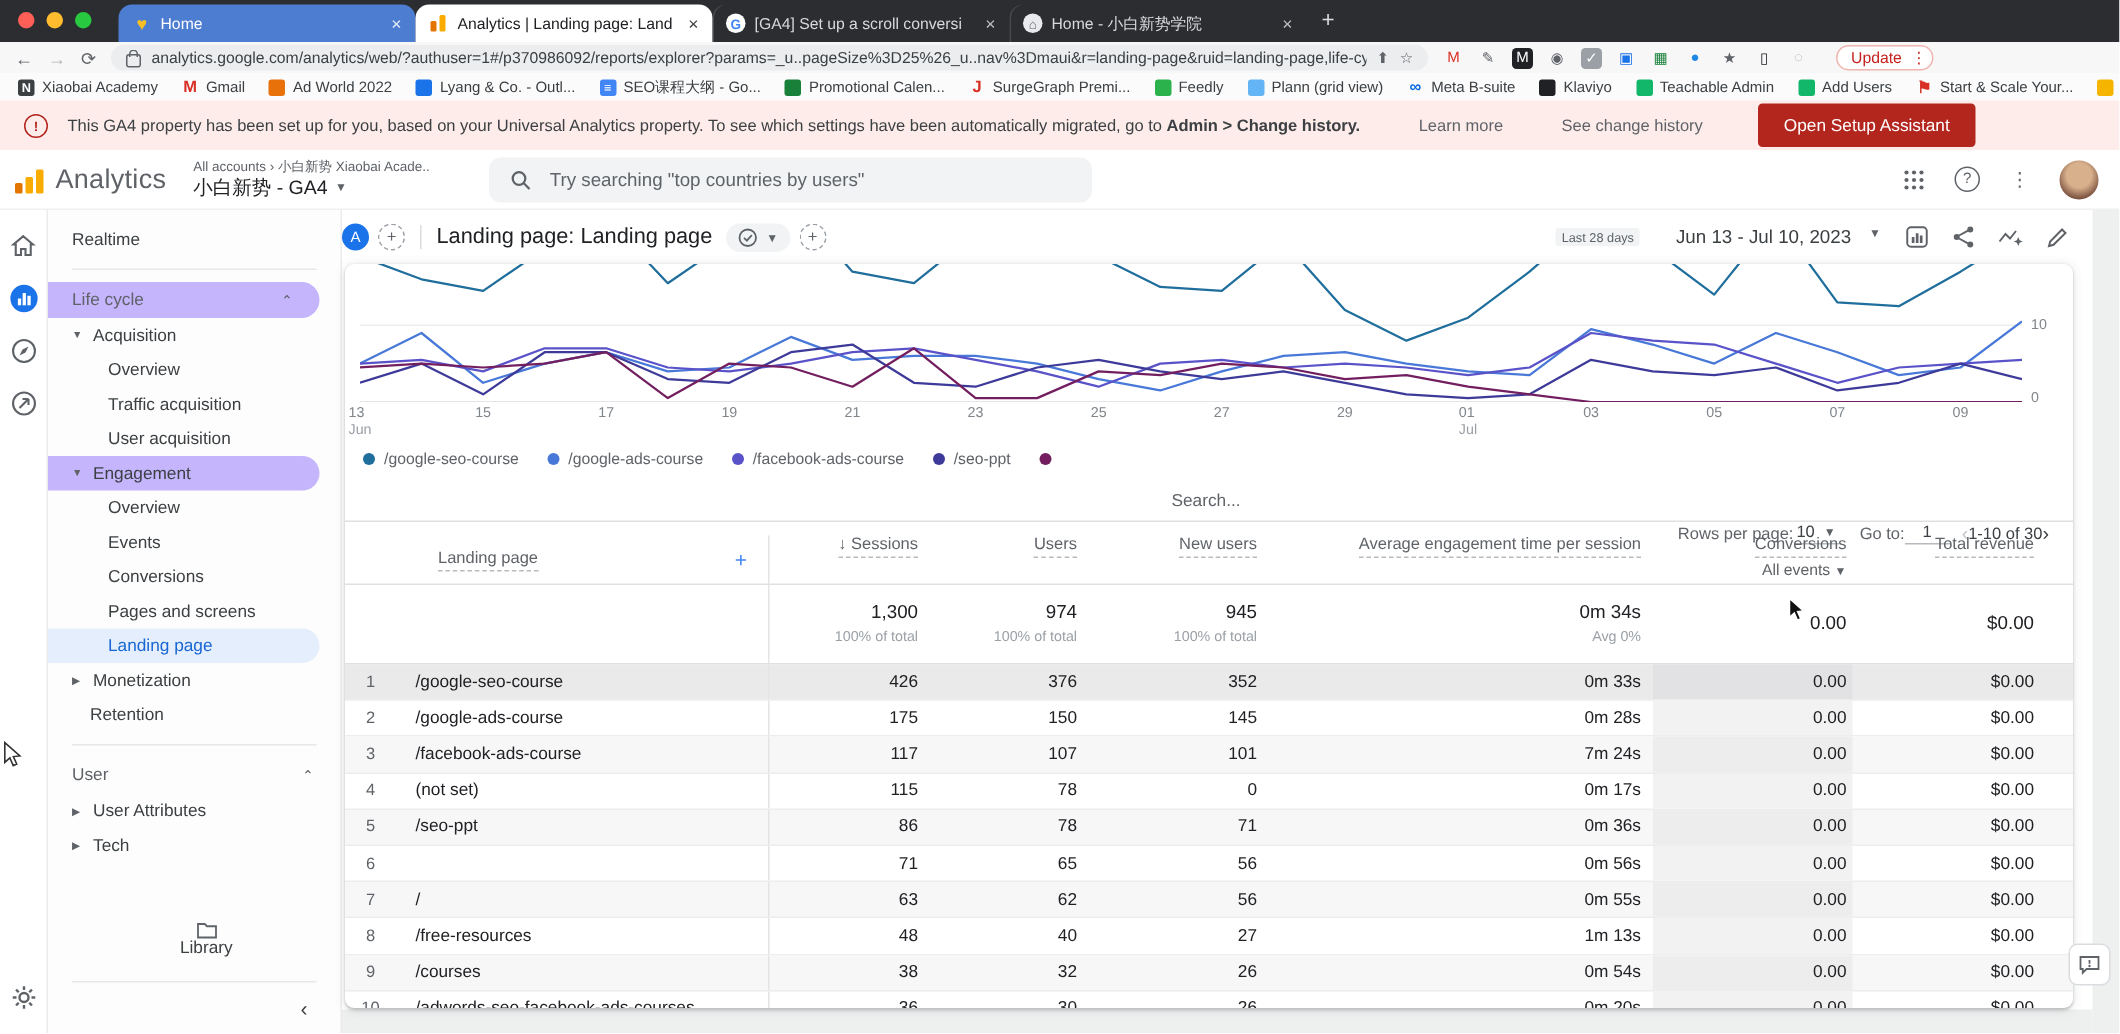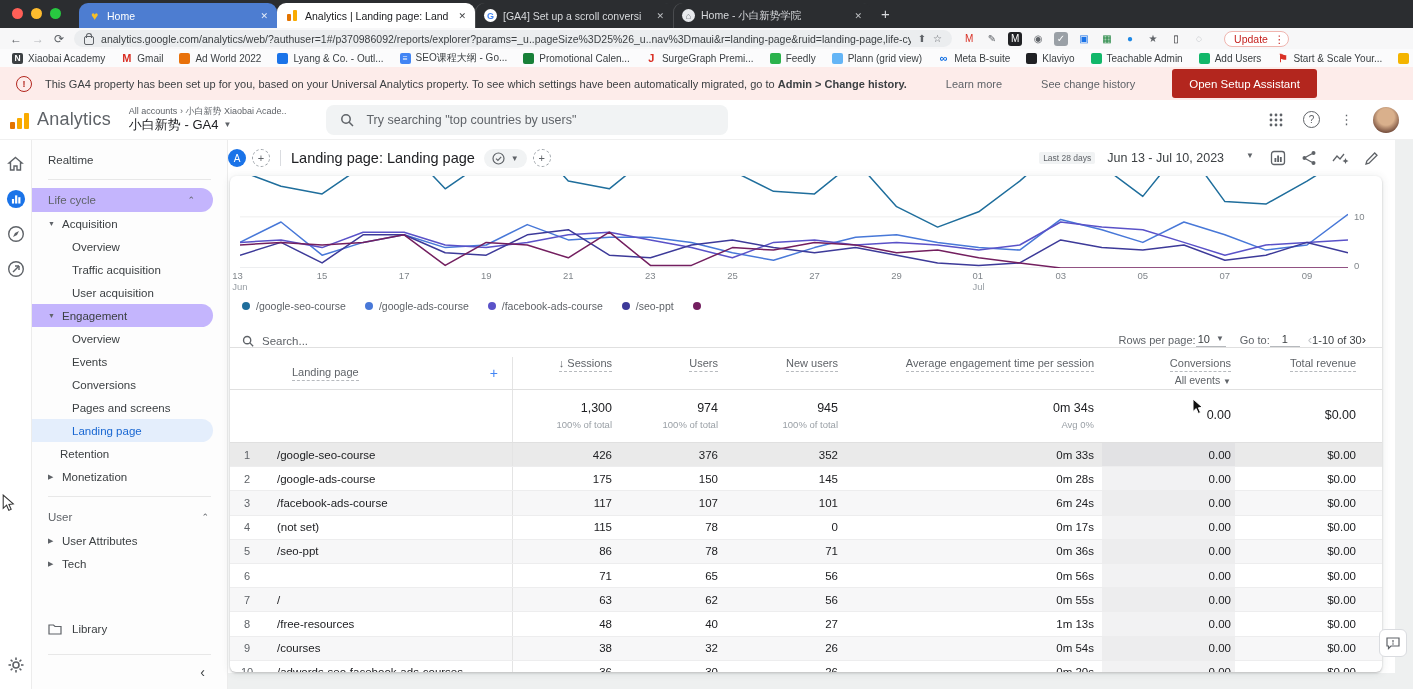--- a/index.html
+++ b/index.html
@@ -72,48 +72,48 @@
   .srow.lvl1{padding-left:28px;}
   .srow.lvl2{padding-left:40px;}
   .srow.group{padding-left:16px;gap:7px;}
   .srow .gcaret{font-size:7px;color:#5f6368;width:7px;}
   .srow.section{color:#5f6368;justify-content:space-between;padding-right:18px;height:24px;}
   .srow.section .chev{font-size:9px;color:#5f6368;}
   .srow.shaded{background:#c4b5fd;border-radius:0 14px 14px 0;margin-right:14px;}
   .srow.active{background:#e4eefc;border-radius:0 14px 14px 0;margin-right:14px;color:#1967d2;}
   .sdiv{height:1px;background:#e8e8e8;margin:8px 16px 8px 16px;}
   .libwrap{margin-top:auto;}
-  .librow{display:flex;align-items:center;gap:10px;padding-left:16px;height:30px;}
+  .librow{display:flex;align-items:center;padding-left:16px;height:30px;flex-direction:column;}
   .libdiv{height:1px;background:#e8e8e8;margin:10px 16px 0 16px;}
   .collapse{height:34px;display:flex;align-items:center;justify-content:flex-end;padding-right:22px;color:#3c4043;font-size:14px;}
   
   .main{position:absolute;left:228px;top:140px;right:0;bottom:0;background:#fff;}
   .gutter-r{position:absolute;right:0;top:0;bottom:0;width:18px;background:#eef0f0;}
   .gutter-b{position:absolute;left:0;right:18px;bottom:0;height:16px;background:#eef0f0;}
   .rhead{position:absolute;left:0;top:0;right:34px;height:36px;display:flex;align-items:center;}
   .abadge{width:18px;height:18px;border-radius:50%;background:#1a73e8;color:#fff;font-size:10px;display:flex;align-items:center;justify-content:center;flex:0 0 auto;}
   .dplus{width:16px;height:16px;border:1px dashed #9aa0a6;border-radius:50%;color:#5f6368;font-size:11px;display:flex;align-items:center;justify-content:center;margin-left:6px;flex:0 0 auto;}
   .rvdiv{width:1px;height:16px;background:#dadce0;margin:0 10px;}
   .rtitle{font-size:14.5px;color:#202124;white-space:nowrap;}
   .chkpill{display:flex;align-items:center;gap:6px;background:#f1f3f4;border-radius:12px;padding:3px 8px;margin-left:9px;}
   .presetchip{font-size:8.5px;color:#5f6368;background:#f1f3f4;border-radius:2px;padding:1px 4px;margin-left:auto;}
-  .daterange{font-size:12.5px;color:#3c4043;margin-left:12px;white-space:nowrap;display:flex;align-items:flex-start;gap:22px;}
+  .daterange{font-size:12.5px;color:#3c4043;margin-left:24px;white-space:nowrap;display:flex;align-items:flex-start;gap:12px;}
   .ricons{display:flex;align-items:center;gap:15px;margin-left:16px;}
   .card{position:absolute;left:2px;top:36px;width:1152px;height:496px;background:#fff;border-radius:6px;
         box-shadow:0 1px 2px rgba(60,64,67,.3),0 1px 8px rgba(60,64,67,.12);box-sizing:border-box;overflow:hidden;}
   .plot{position:relative;height:92px;margin:0 34px 0 10px;}
   .plot svg{display:block;}
   .ylab{position:absolute;font-size:9.5px;color:#80868b;left:100%;margin-left:6px;}
   .xaxis{position:relative;height:24px;margin:2px 34px 0 10px;font-size:9.5px;color:#80868b;}
   .tick{position:absolute;transform:translateX(-50%);text-align:left;line-height:1.2;}
   .tick .mo{color:#9aa0a6;}
   .legend{display:flex;align-items:center;gap:19px;padding:6px 0 8px 12px;font-size:10.5px;color:#5f6368;}
   .litem{display:flex;align-items:center;gap:6px;}
   .ldot{width:8px;height:8px;border-radius:50%;}
-  .searchrow{height:27px;display:flex;align-items:flex-end;border-bottom:1px solid #e0e0e0;padding:0 16px 0 12px;gap:8px;font-size:11.5px;color:#5f6368;}
+  .searchrow{height:27px;display:flex;align-items:center;border-bottom:1px solid #e0e0e0;padding:0 16px 0 12px;gap:8px;font-size:11.5px;color:#5f6368;flex-direction:column;}
   .pager{margin-left:auto;display:flex;align-items:center;gap:0;font-size:11px;color:#5f6368;white-space:nowrap;}
   .rpp{color:#3c4043;border-bottom:1px solid #b6b9bd;padding:0 2px 1px 2px;display:flex;gap:6px;align-items:center;}
   .goton{color:#3c4043;border-bottom:1px solid #b6b9bd;width:30px;text-align:center;padding-bottom:1px;}
   .pgL{color:#c3c6ca;font-size:13px;margin-left:8px;}
   .pgR{color:#3c4043;font-size:13px;}
   .range{color:#3c4043;}
   
   .trow,.thead,.totals{display:grid;grid-template-columns:34px 249px 107px 106px 120px 256px 133px auto;align-items:center;}
   .thead{height:42px;border-bottom:1px solid #e0e0e0;font-size:11px;color:#5f6368;align-items:start;padding-top:9px;box-sizing:border-box;}
   .thead .hcell{text-align:right;padding-right:8px;}
@@ -399,26 +399,26 @@
         </div>
         <div class="srow lvl2">
           <span>Conversions</span>
         </div>
         <div class="srow lvl2">
           <span>Pages and screens</span>
         </div>
         <div class="srow lvl2 active">
           <span>Landing page</span>
         </div>
-        <div class="srow lvl1">
-          <span>Retention</span>
-        </div>
         <div class="srow group">
           <span class="gcaret">▶</span>
           <span>Monetization</span>
+        </div>
+        <div class="srow lvl1">
+          <span>Retention</span>
         </div>
         <div class="sdiv"></div>
         <div class="srow section">
           <span>User</span>
           <span class="chev">⌃</span>
         </div>
         <div class="srow group">
           <span class="gcaret">▶</span>
           <span>User Attributes</span>
         </div>
@@ -651,21 +651,21 @@
             <div class="c-val">0m 28s</div>
             <div class="c-conv">0.00</div>
             <div class="c-rev">$0.00</div>
           </div>
           <div class="trow">
             <div class="c-num">3</div>
             <div class="c-dim">/facebook-ads-course</div>
             <div class="c-val">117</div>
             <div class="c-val">107</div>
             <div class="c-val">101</div>
-            <div class="c-val">6m 24s</div>
+            <div class="c-val">7m 24s</div>
             <div class="c-conv">0.00</div>
             <div class="c-rev">$0.00</div>
           </div>
           <div class="trow">
             <div class="c-num">4</div>
             <div class="c-dim">(not set)</div>
             <div class="c-val">115</div>
             <div class="c-val">78</div>
             <div class="c-val">0</div>
             <div class="c-val">0m 17s</div>

